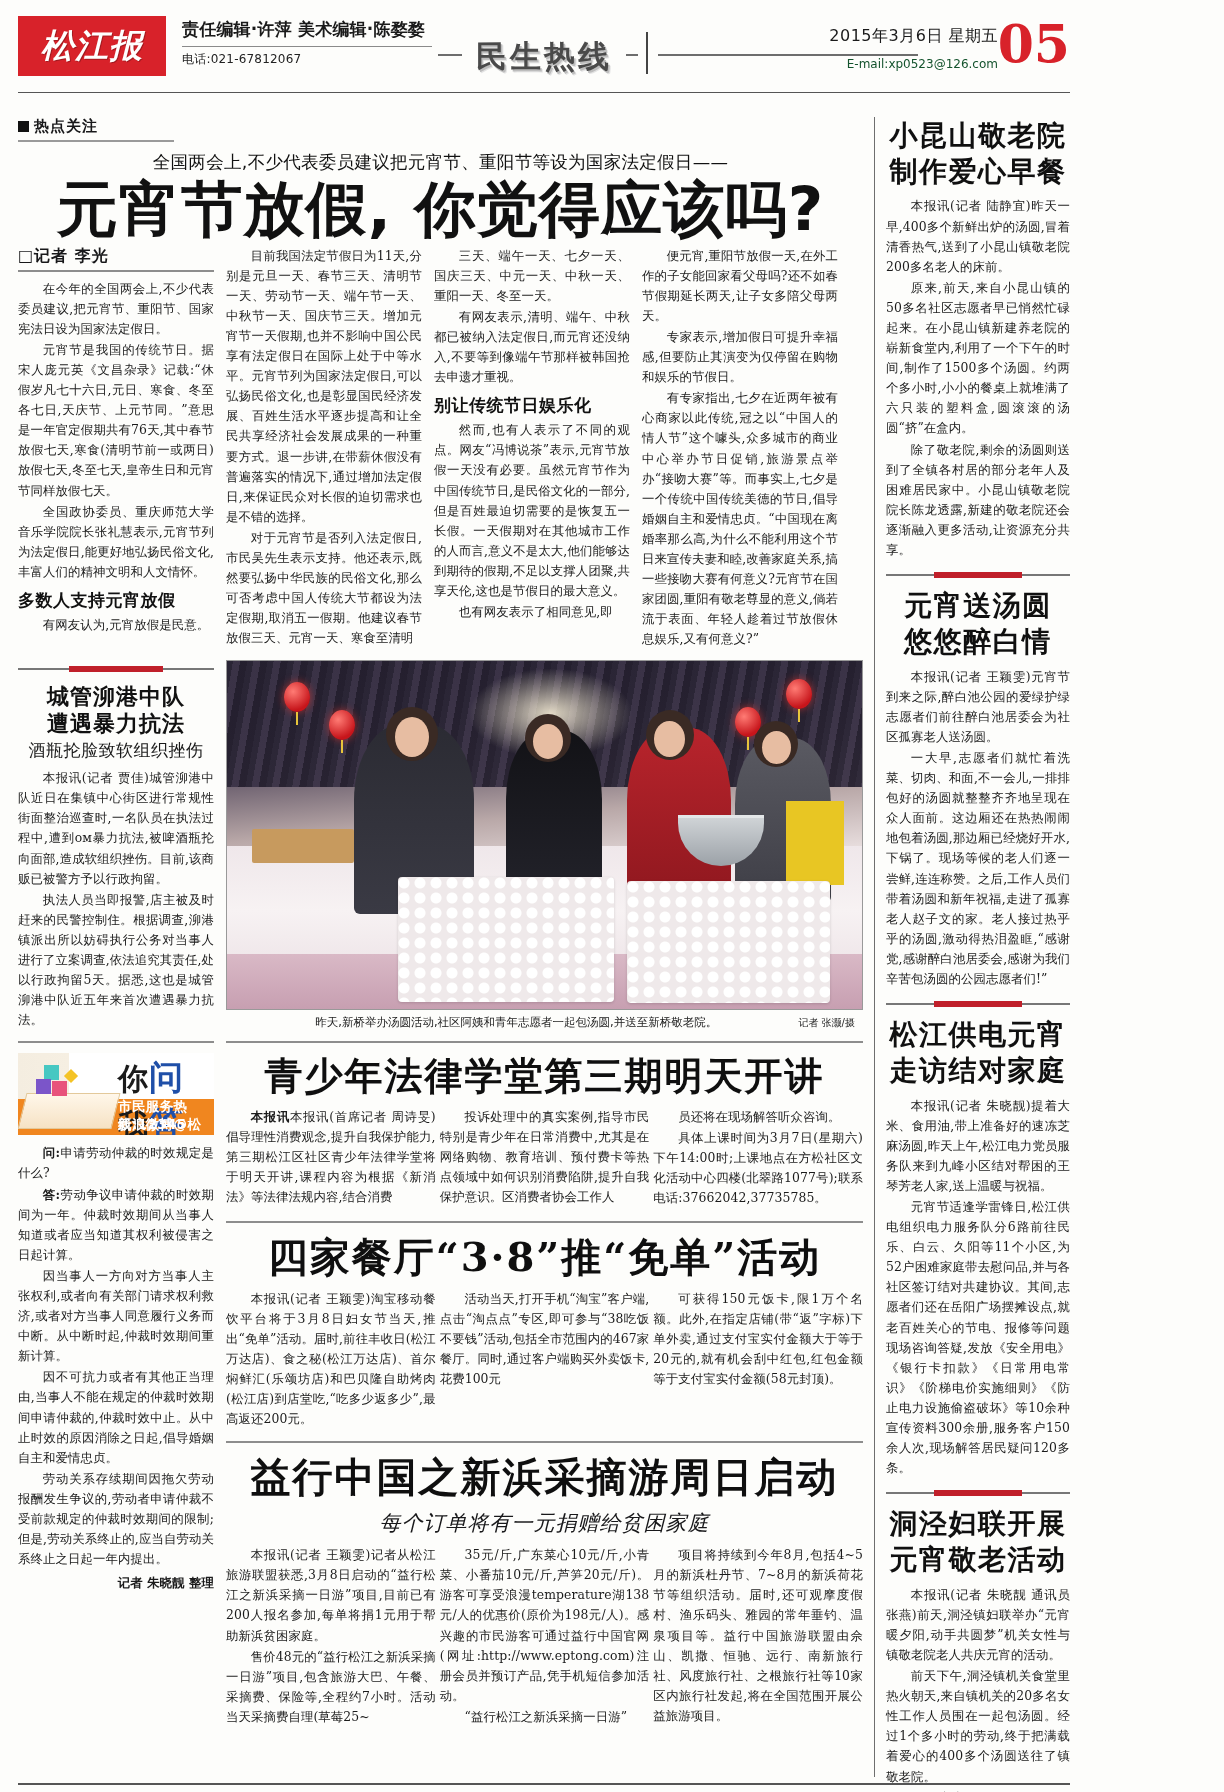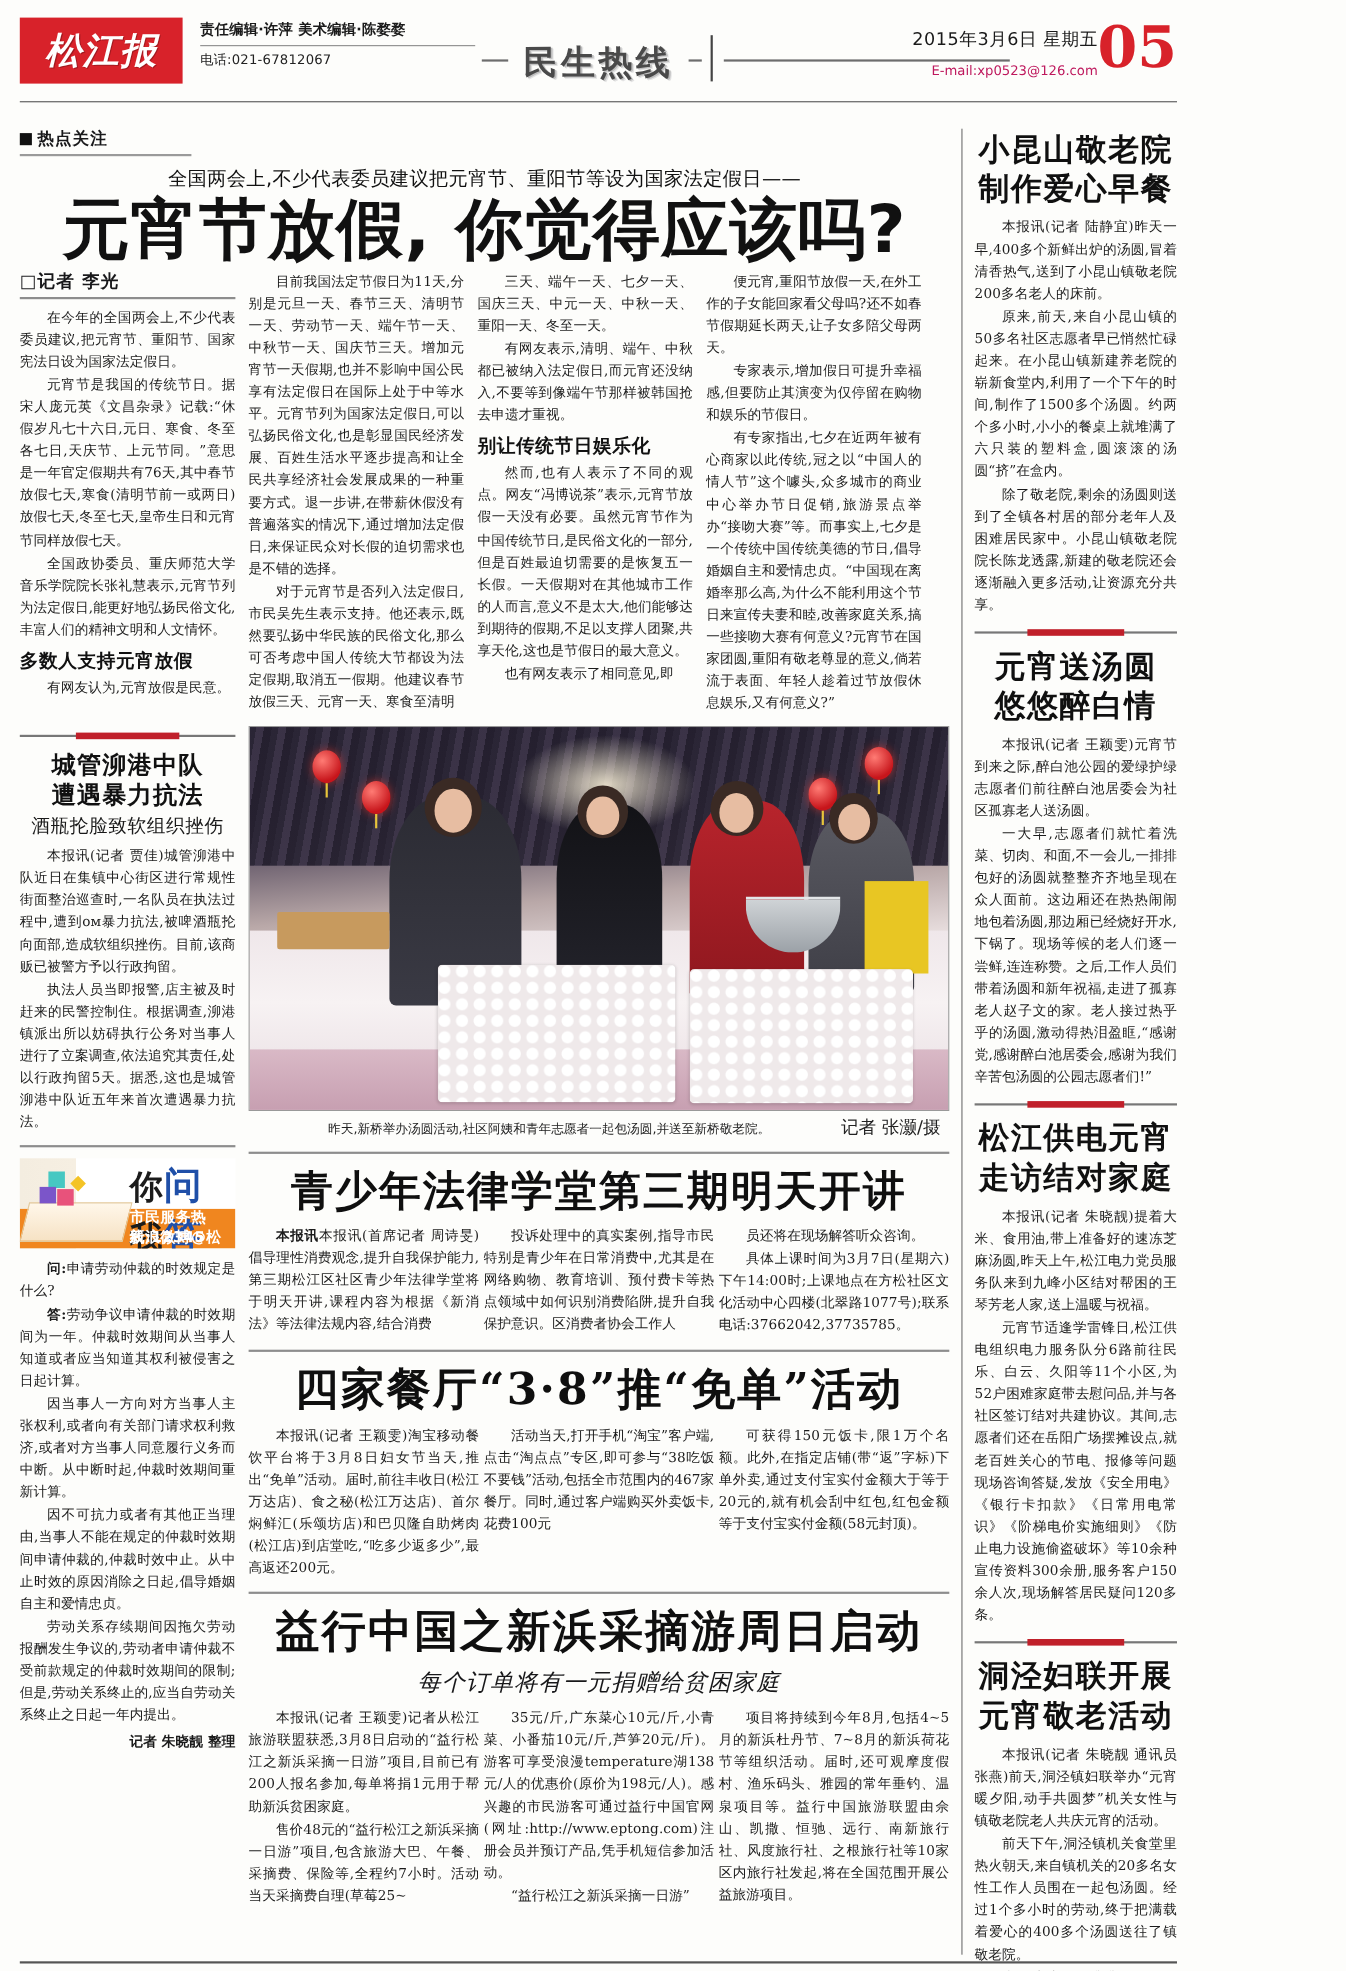--- a/index.html
+++ b/index.html
@@ -30,21 +30,21 @@
   .logo-text{
     color:#fff;font-family:"DejaVu Serif","Liberation Serif",serif;
     font-weight:bold;font-size:33px;letter-spacing:1px;
     font-style:italic;
     text-shadow:1px 1px 0 rgba(0,0,0,.25);
   }
   .mast-mid{
     margin-left:16px;padding-top:4px;flex:0 0 auto;width:250px;
   }
   .mast-editors{
-    font-size:13px;font-weight:bold;color:#1a1a1a;letter-spacing:.2px;
+    font-size:17px;font-weight:bold;color:#1a1a1a;letter-spacing:.2px;
     white-space:nowrap;
   }
   .mast-rule{
     border-bottom:1px solid #8a8a8a;margin:5px 0 4px 0;width:100%;
   }
   .mast-phone{font-size:12px;color:#222;letter-spacing:.2px;}
   .section-title{
     position:absolute;left:0;right:0;top:22px;
     text-align:center;pointer-events:none;
   }
@@ -57,21 +57,21 @@
   }
   .sep-bar{
     position:absolute;left:628px;top:18px;width:2px;height:42px;background:#444;
   }
   .rule-l{position:absolute;left:420px;top:40px;width:200px;height:2px;background:#6d6d6d;}
   .rule-r{position:absolute;left:640px;top:40px;width:260px;height:2px;background:#6d6d6d;}
   .mast-right{
     position:absolute;right:72px;top:12px;text-align:right;
   }
   .mast-date{font-size:16px;color:#1a1a1a;letter-spacing:.5px;white-space:nowrap;}
-  .mast-mail{font-size:12px;color:#be185d;margin-top:10px;white-space:nowrap;}
+  .mast-mail{font-size:12px;color:#14532d;margin-top:10px;white-space:nowrap;}
   .pagenum{
     position:absolute;right:0;top:4px;
     font-family:"DejaVu Serif","Liberation Serif",serif;
     font-weight:bold;font-size:52px;color:#d8222a;line-height:1;
   }
   .mast-bottom-rule{
     border-top:1.5px solid #555;margin-top:6px;
   }
 
   
@@ -198,21 +198,21 @@
   .ph-bowl{
     position:absolute;width:86px;height:48px;border-radius:0 0 46px 46px;
     background:linear-gradient(180deg,#cfd3d6,#9ba1a7);
     border-top:3px solid #e3e6e8;
   }
   .caption{
     display:flex;justify-content:space-between;align-items:baseline;
     font-size:11.5px;color:#222;margin-top:5px;padding:0 8px;
   }
   .caption .c-text{flex:1 1 auto;text-align:center;}
-  .caption .c-cred{flex:0 0 auto;font-size:16px;}
+  .caption .c-cred{flex:0 0 auto;font-size:10px;}
 
   
   .qa-banner{
     height:82px;position:relative;overflow:hidden;
     background:linear-gradient(90deg,#f4ede0 0%,#f6efe2 26%,#ffffff 26%,#ffffff 100%);
     border:0;
   }
   .qa-orange{
     position:absolute;left:0;bottom:0;width:100%;height:36px;
     background:#f0861f;

